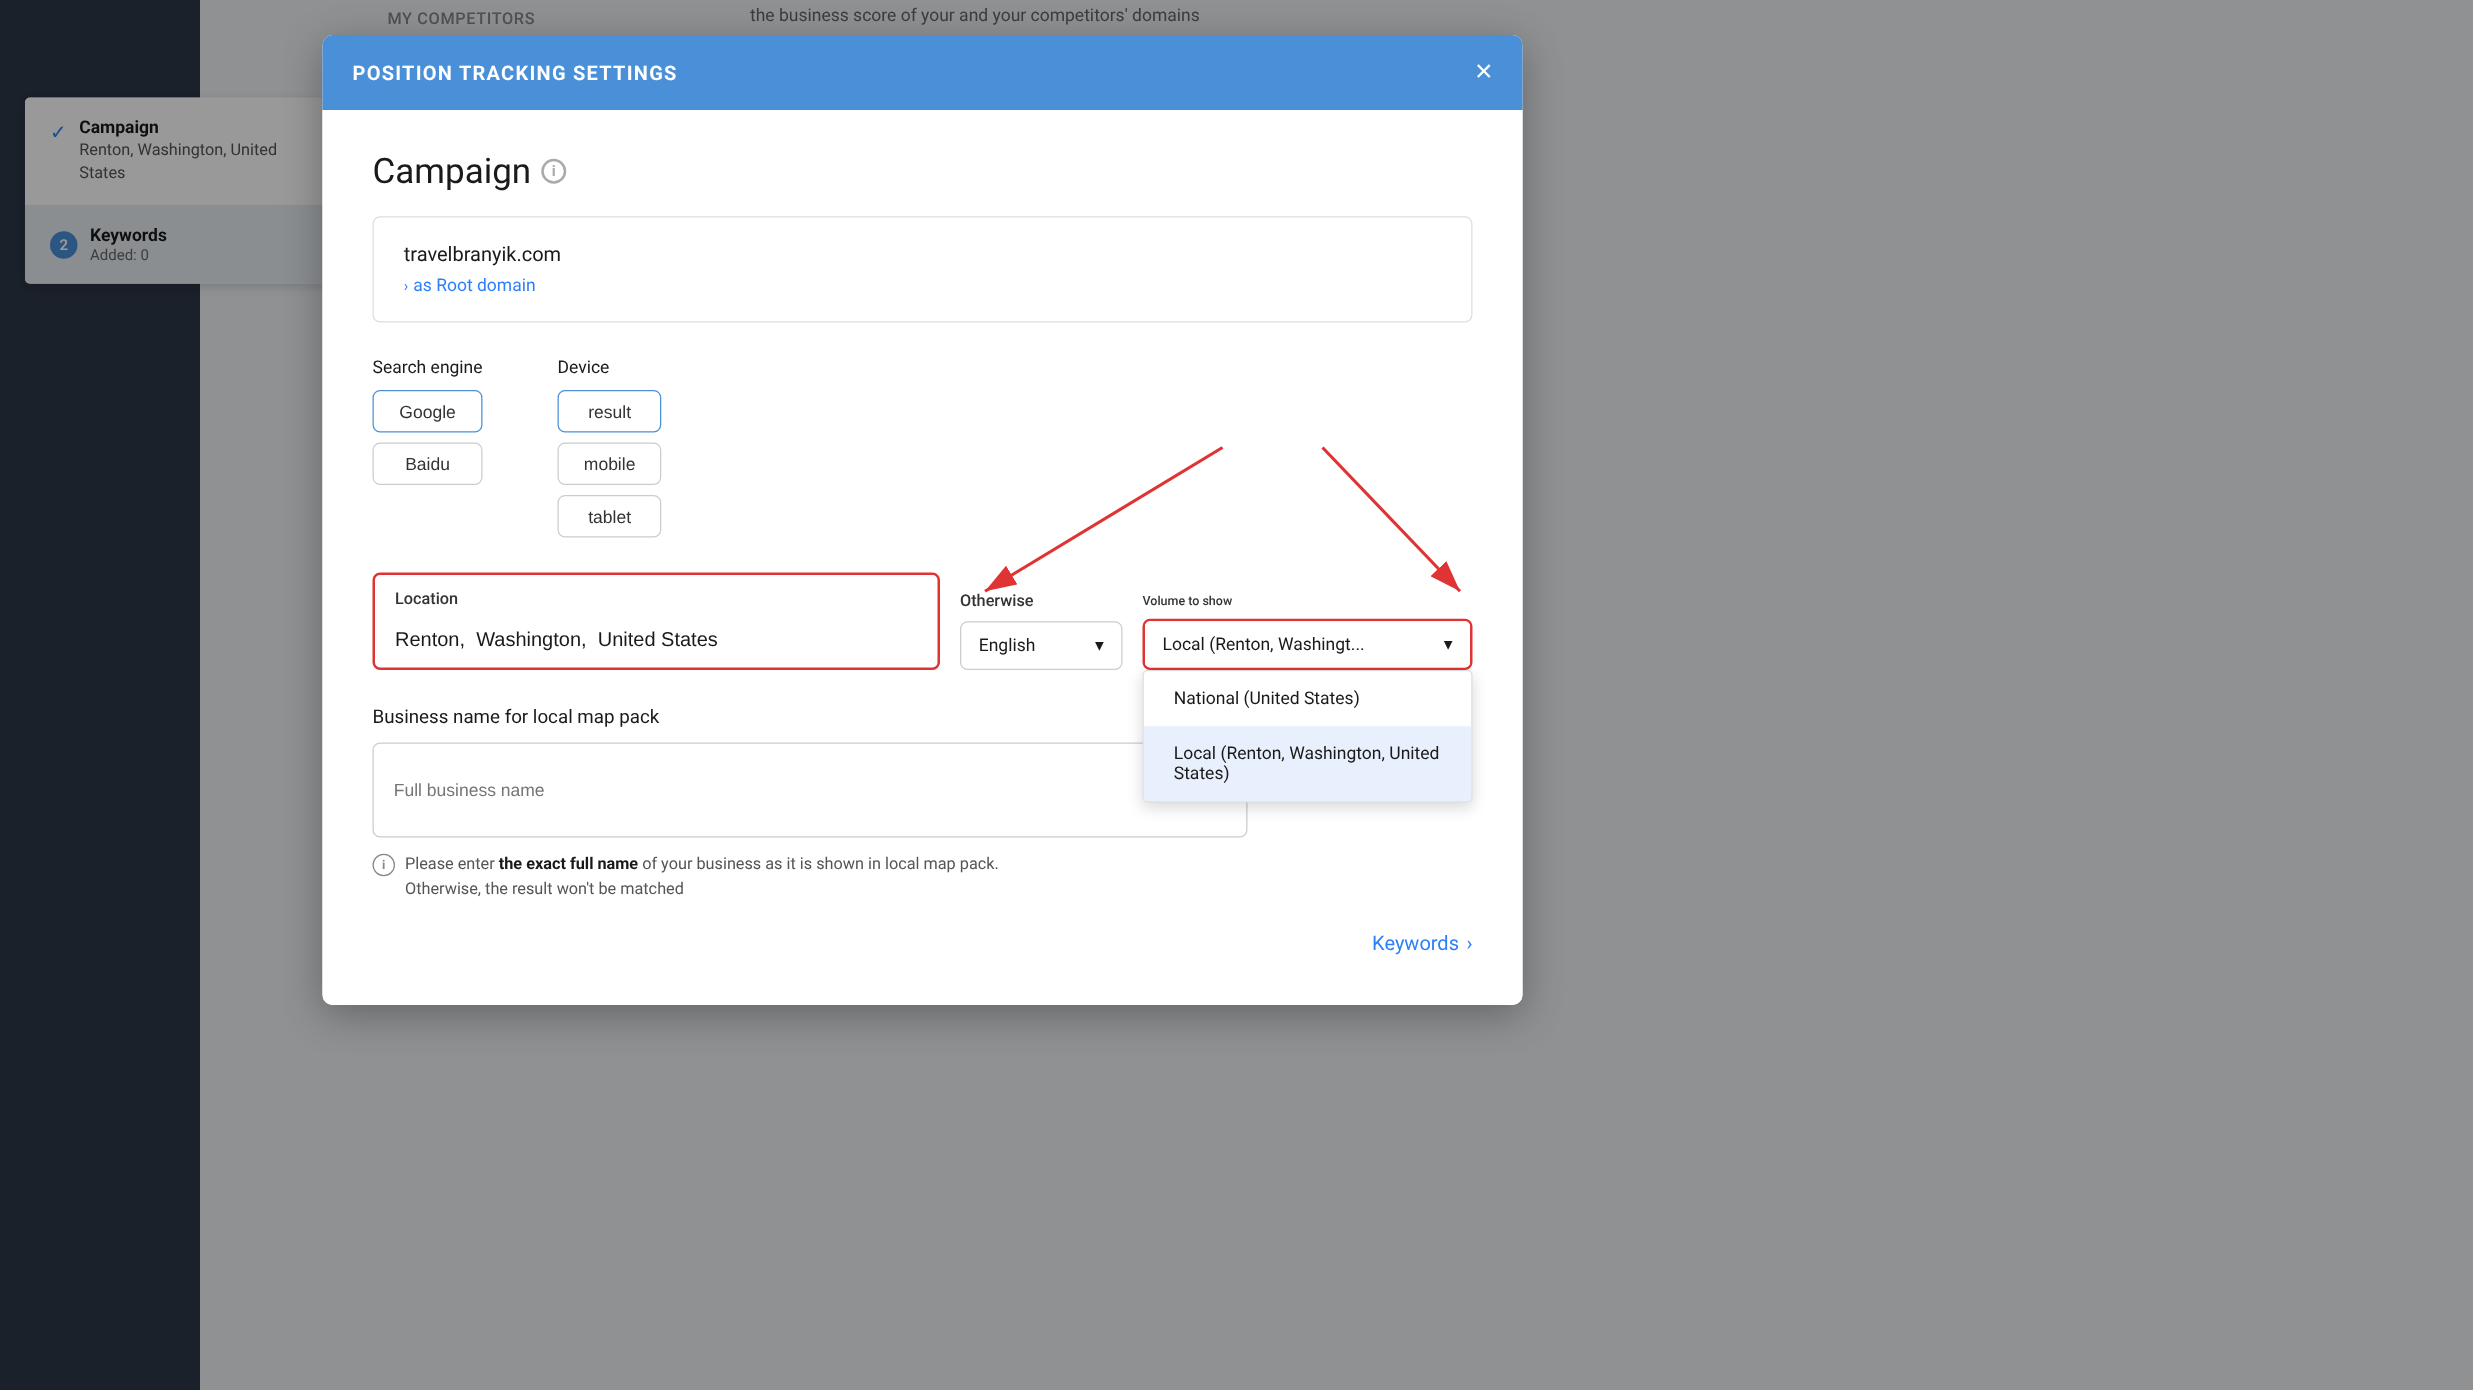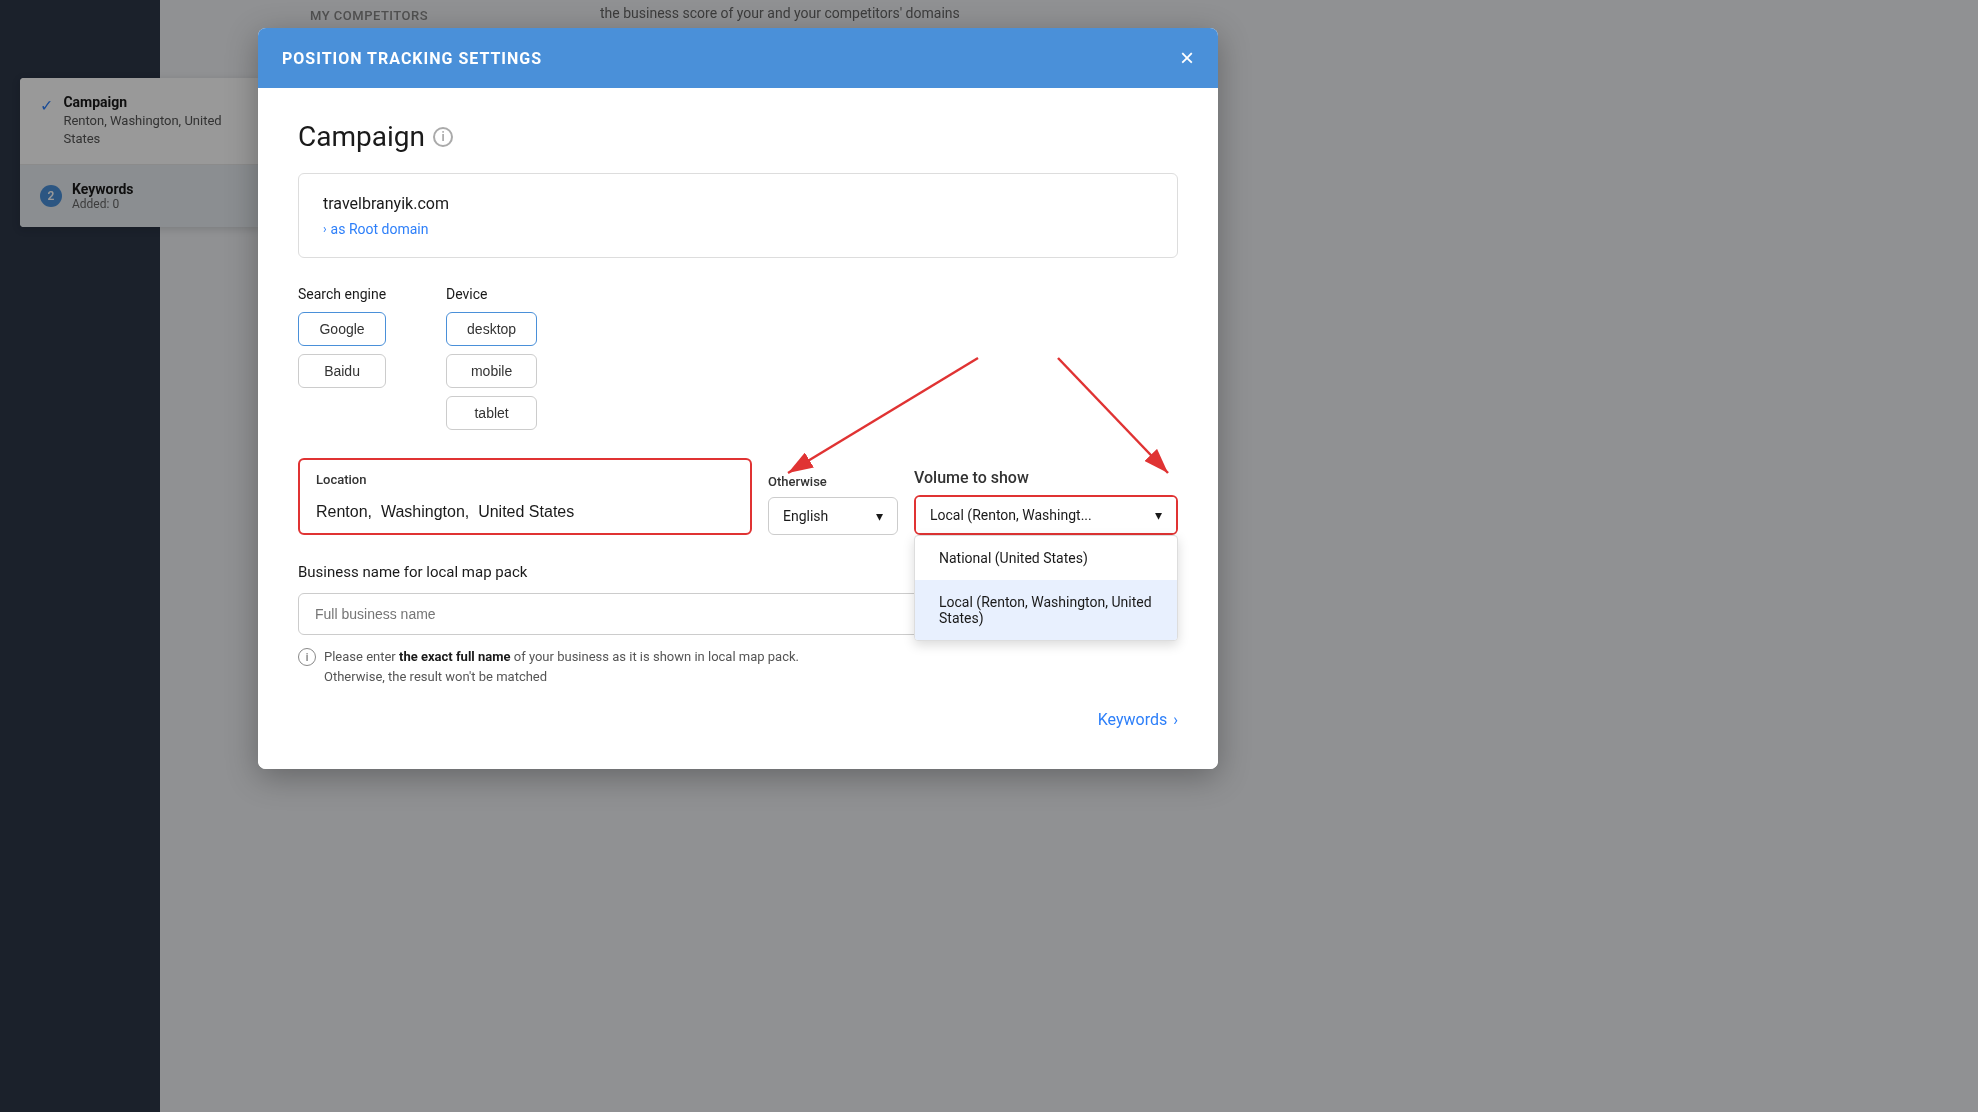--- a/index.html
+++ b/index.html
@@ -355,21 +355,21 @@
     }
 
     .volume-group {
       display: flex;
       flex-direction: column;
       gap: 8px;
       position: relative;
     }
 
     .volume-label {
-      font-size: 16px;
+      font-size: 10px;
       color: #333;
       font-weight: 500;
     }
 
     .volume-select-wrapper {
       border: 2px solid #e03333;
       border-radius: 6px;
       overflow: visible;
       position: relative;
     }
@@ -422,21 +422,21 @@
 
     .business-label {
       font-size: 15px;
       color: #1a1a1a;
       margin-bottom: 12px;
       font-weight: 400;
     }
 
     .business-input {
       width: 700px;
-      padding: 12px 16px;
+      padding: 29px 16px;
       border: 1px solid #ccc;
       border-radius: 6px;
       font-size: 14px;
       color: #aaa;
       outline: none;
     }
 
     .business-hint {
       display: flex;
       align-items: flex-start;
@@ -552,21 +552,21 @@
         <div class="settings-label">Search engine</div>
         <div class="button-group">
           <button class="engine-btn active">Google</button>
           <button class="engine-btn">Baidu</button>
         </div>
       </div>
 
       <div class="settings-group">
         <div class="settings-label">Device</div>
         <div class="button-group">
-          <button class="device-btn active">desktop</button>
+          <button class="device-btn active">result</button>
           <button class="device-btn">mobile</button>
           <button class="device-btn">tablet</button>
         </div>
       </div>
     </div>
 
     <div class="llv-row">
 
       <svg class="arrows" viewBox="0 0 1100 500" xmlns="http://www.w3.org/2000/svg" style="position:absolute;top:-160px;left:0;width:1100px;height:500px;pointer-events:none;overflow:visible;">
 

